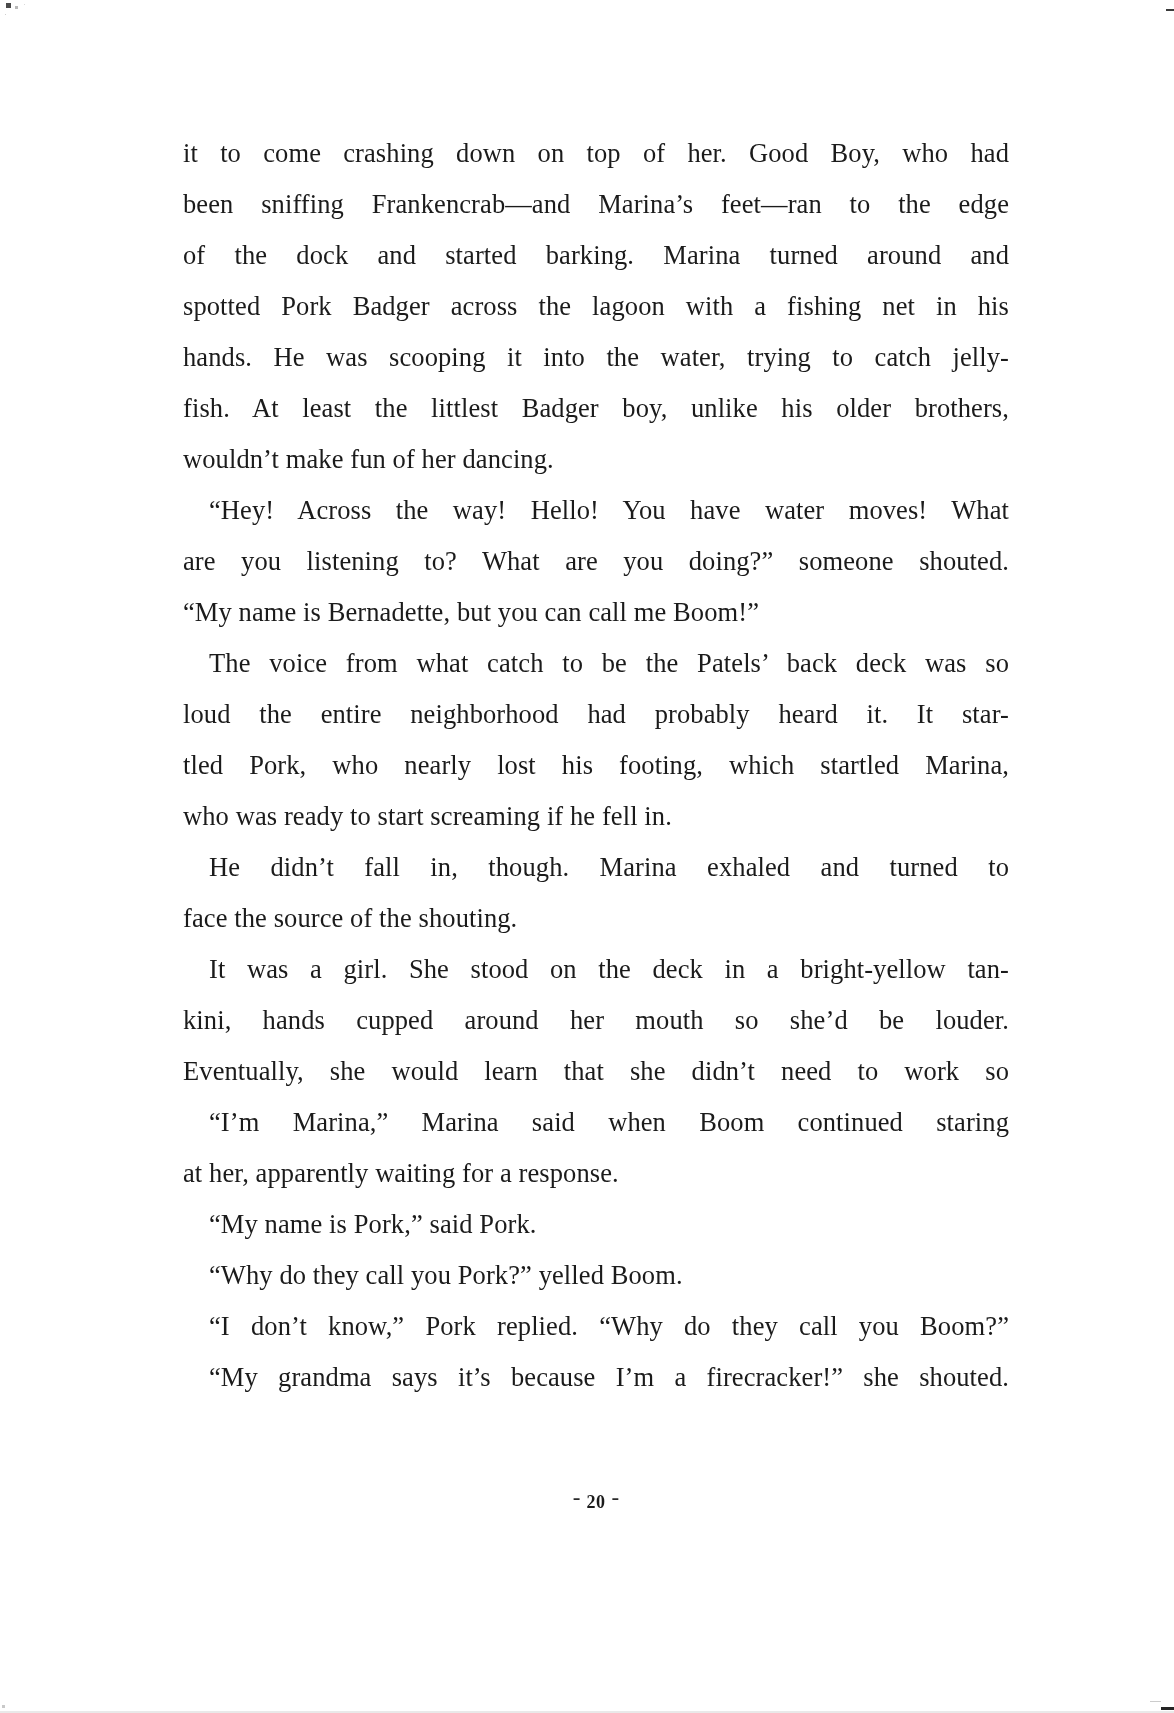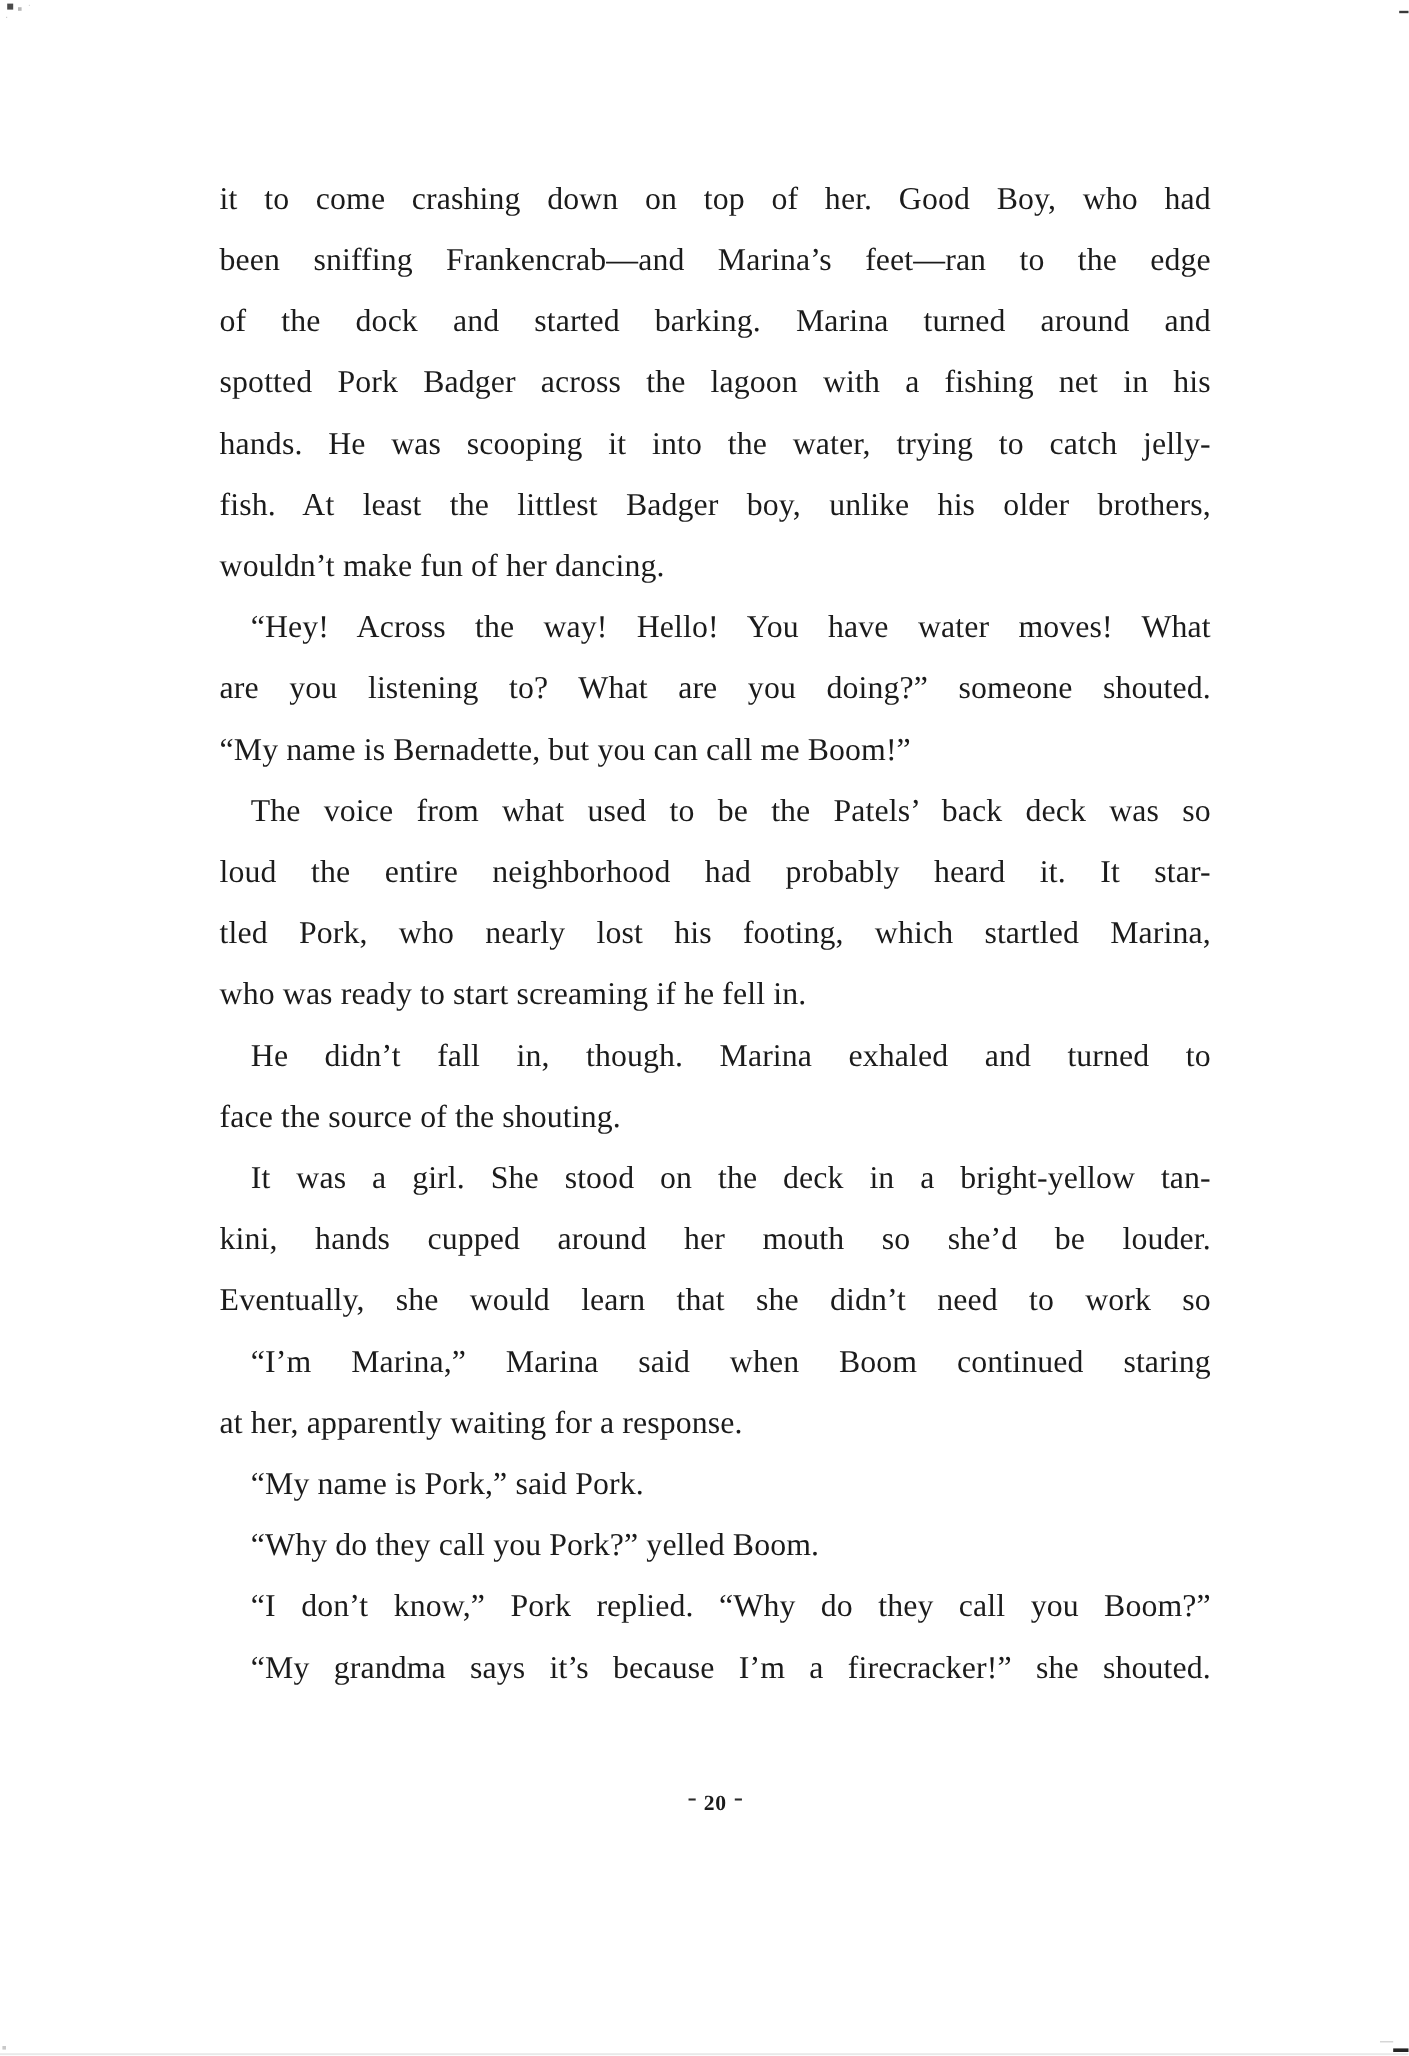--- a/index.html
+++ b/index.html
@@ -11,21 +11,21 @@
     position: relative;
     width: 1174px;
     height: 1713px;
     background: #ffffff;
     overflow: hidden;
     font-family: "Liberation Serif", "DejaVu Serif", serif;
   }
   .text-block {
     position: absolute;
     left: 183px;
-    top: 140px;
+    top: 128px;
     width: 826px;
     font-size: 26.5px;
     line-height: 51px;
     color: #1b1b1b;
     letter-spacing: 0.1px;
   }
   .line {
     height: 51px;
     text-align: justify;
     text-align-last: justify;
@@ -93,21 +93,21 @@
       <div class="line j">it to come crashing down on top of her. Good Boy, who had</div>
       <div class="line j">been sniffing Frankencrab—and Marina’s feet—ran to the edge</div>
       <div class="line j">of the dock and started barking. Marina turned around and</div>
       <div class="line j">spotted Pork Badger across the lagoon with a fishing net in his</div>
       <div class="line j">hands. He was scooping it into the water, trying to catch jelly-</div>
       <div class="line j">fish. At least the littlest Badger boy, unlike his older brothers,</div>
       <div class="line l">wouldn’t make fun of her dancing.</div>
       <div class="line j indent">“Hey! Across the way! Hello! You have water moves! What</div>
       <div class="line j">are you listening to? What are you doing?” someone shouted.</div>
       <div class="line l">“My name is Bernadette, but you can call me Boom!”</div>
-      <div class="line j indent">The voice from what used to be the Patels’ back deck was so</div>
+      <div class="line j indent">The voice from what catch to be the Patels’ back deck was so</div>
       <div class="line j">loud the entire neighborhood had probably heard it. It star-</div>
       <div class="line j">tled Pork, who nearly lost his footing, which startled Marina,</div>
       <div class="line l">who was ready to start screaming if he fell in.</div>
       <div class="line j indent">He didn’t fall in, though. Marina exhaled and turned to</div>
       <div class="line l">face the source of the shouting.</div>
       <div class="line j indent">It was a girl. She stood on the deck in a bright-yellow tan-</div>
       <div class="line j">kini, hands cupped around her mouth so she’d be louder.</div>
       <div class="line j">Eventually, she would learn that she didn’t need to work so</div>
       <div class="line j indent">“I’m Marina,” Marina said when Boom continued staring</div>
       <div class="line l">at her, apparently waiting for a response.</div>

